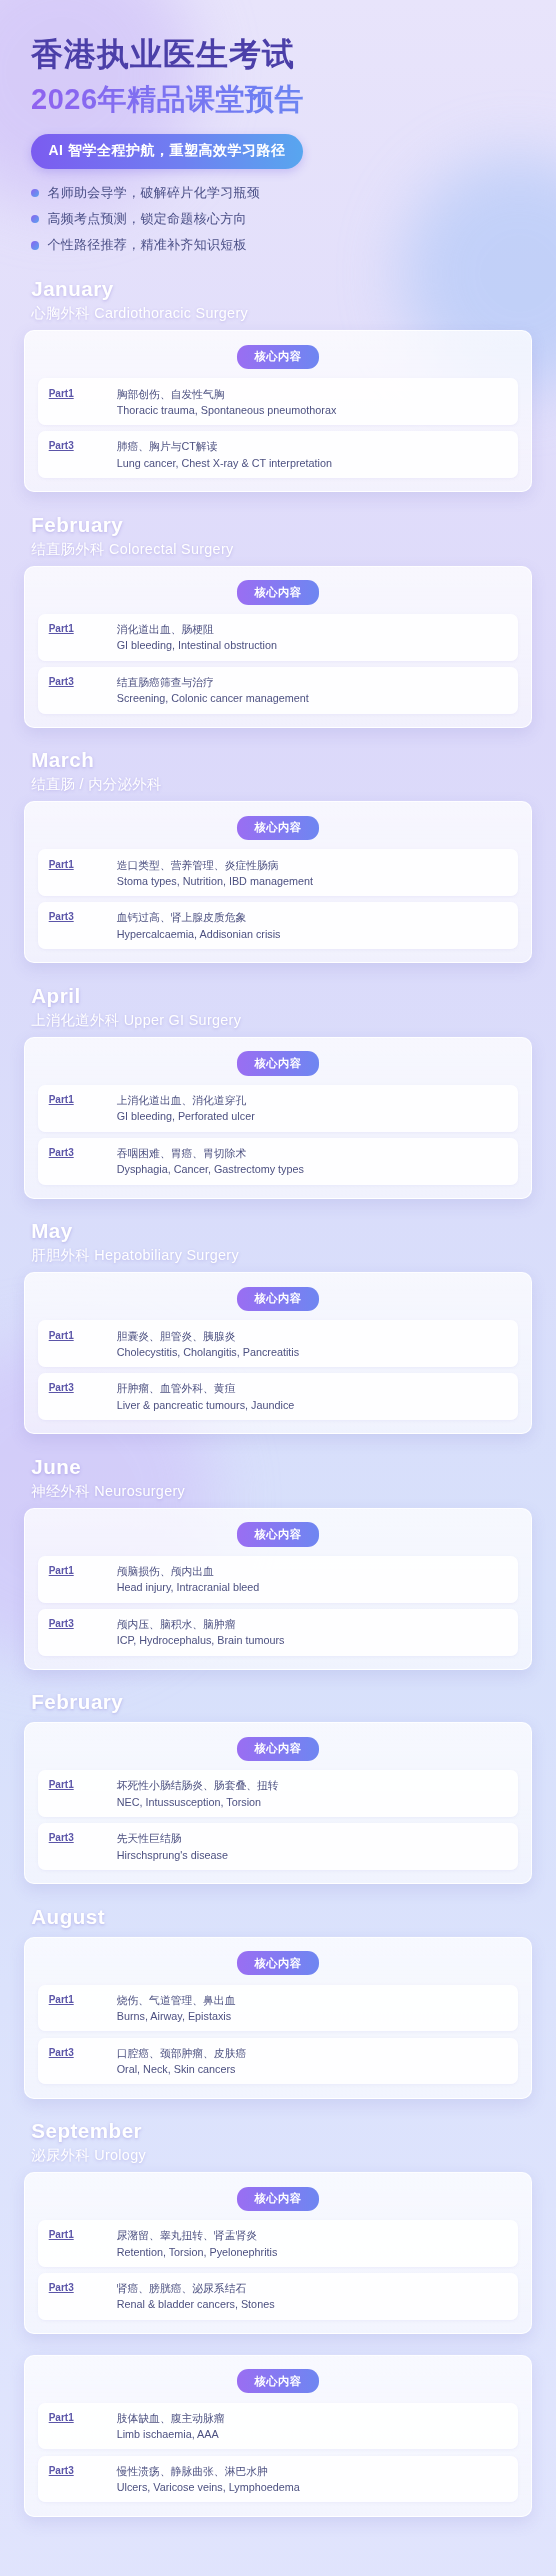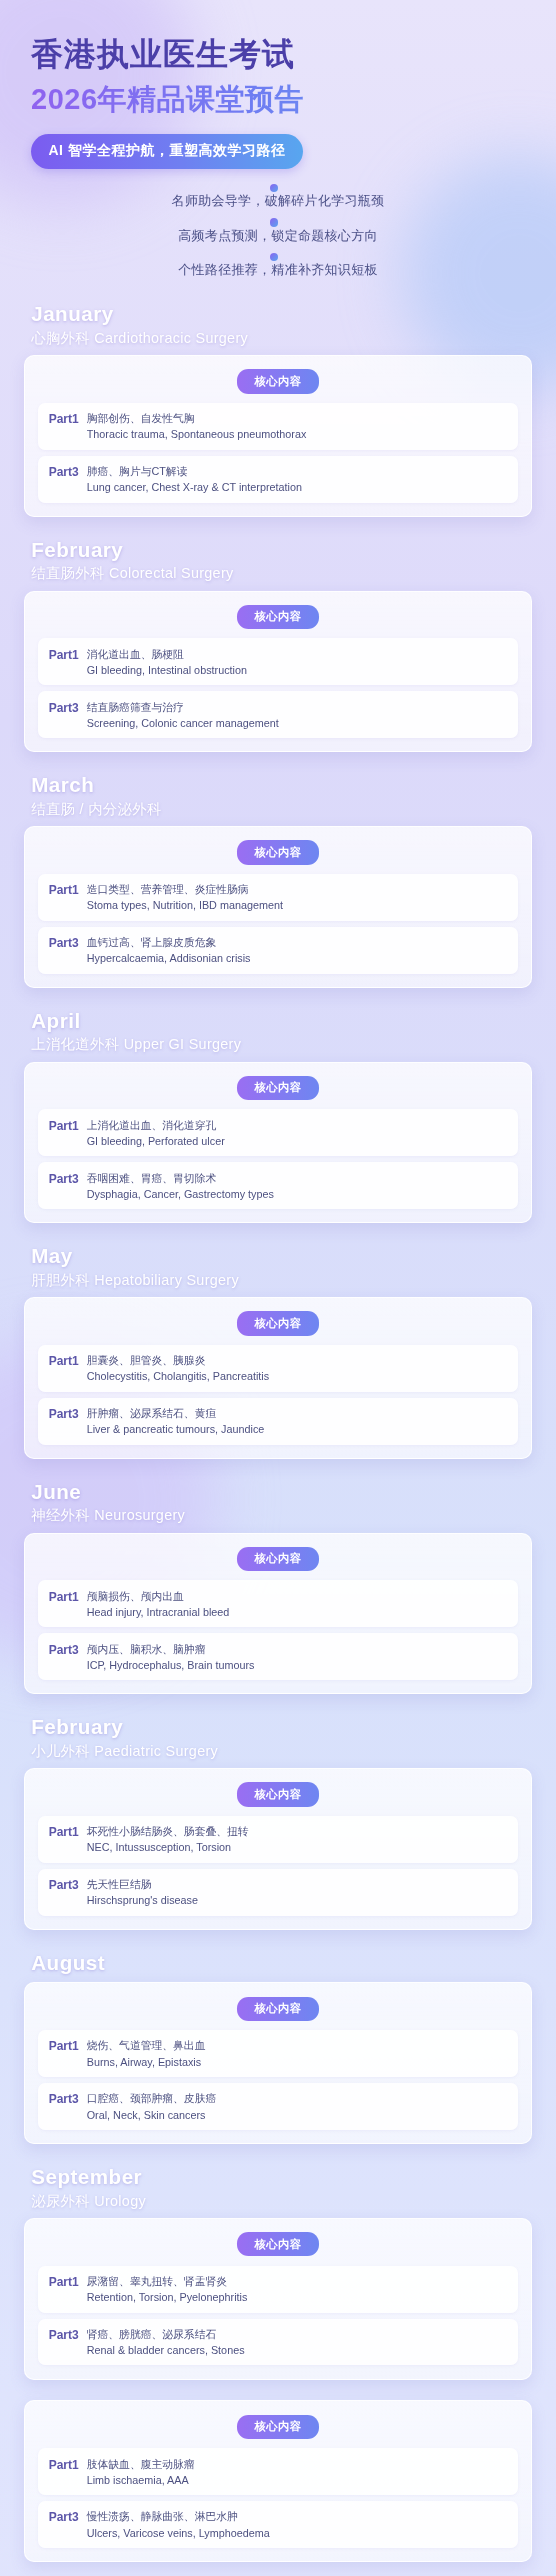--- a/index.html
+++ b/index.html
@@ -63,21 +63,20 @@
     box-shadow: 0 3.1px 9.3px rgba(110,90,230,.28);
   }
   .bullets { margin-top: 15.5px; }
   .bullet {
     display: flex;
     align-items: center;
     font-size: 13px;
     color: #4a4f86;
     margin-bottom: 8.2px;
     letter-spacing: 0.3px;
-    flex-direction: column;
   }
   .bullet .dot {
     width: 8.2px; height: 8.2px;
     border-radius: 50%;
     margin-right: 8.2px;
     flex: none;
     background: linear-gradient(135deg, #8a63f0, #5aa4ef);
   }
 
   
@@ -126,25 +125,26 @@
     align-items: flex-start;
     background: rgba(255,255,255,.9);
     border-radius: 7.2px;
     padding: 7.2px 10.3px;
     margin-bottom: 6.2px;
     box-shadow: 0 1px 3.1px rgba(130,120,200,.08);
   }
   .row:last-child { margin-bottom: 0; }
   .row .part {
     flex: none;
-    width: 38px;
-    font-size: 12px;
+    width: 68px;
+    font-size: 10px;
     font-weight: bold;
     color: #5b55a8;
     line-height: 1.5;
+    text-decoration: underline;
   }
   .row .topics { font-size: 10.8px; color: #4c5080; line-height: 1.5; }
   .row .topic { display: block; }
 </style>
 </head>
 <body>
 
 <div class="page">
   <div class="blob b1"></div>
   <div class="blob b2"></div>
@@ -283,21 +283,21 @@
               <div class="row">
                 <div class="part">Part1</div>
                 <div class="topics">
                   <span class="topic">胆囊炎、胆管炎、胰腺炎</span>
                   <span class="topic">Cholecystitis, Cholangitis, Pancreatitis</span>
                 </div>
               </div>
               <div class="row">
                 <div class="part">Part3</div>
                 <div class="topics">
-                  <span class="topic">肝肿瘤、泌尿系结石、黄疸</span>
+                  <span class="topic">肝肿瘤、血管外科、黄疸</span>
                   <span class="topic">Liver &amp; pancreatic tumours, Jaundice</span>
                 </div>
               </div>
             </div>
           </div>
         </div>
         <div class="month-block">
           <div class="month-head">
             <div class="month-name">June</div>
             <div class="month-dept">神经外科 Neurosurgery</div>
@@ -318,21 +318,20 @@
                   <span class="topic">颅内压、脑积水、脑肿瘤</span>
                   <span class="topic">ICP, Hydrocephalus, Brain tumours</span>
                 </div>
               </div>
             </div>
           </div>
         </div>
         <div class="month-block">
           <div class="month-head">
             <div class="month-name">February</div>
-            <div class="month-dept">小儿外科 Paediatric Surgery</div>
           </div>
           <div class="card">
             <div class="card-badge-wrap"><span class="card-badge">核心内容</span></div>
             <div class="rows">
               <div class="row">
                 <div class="part">Part1</div>
                 <div class="topics">
                   <span class="topic">坏死性小肠结肠炎、肠套叠、扭转</span>
                   <span class="topic">NEC, Intussusception, Torsion</span>
                 </div>

